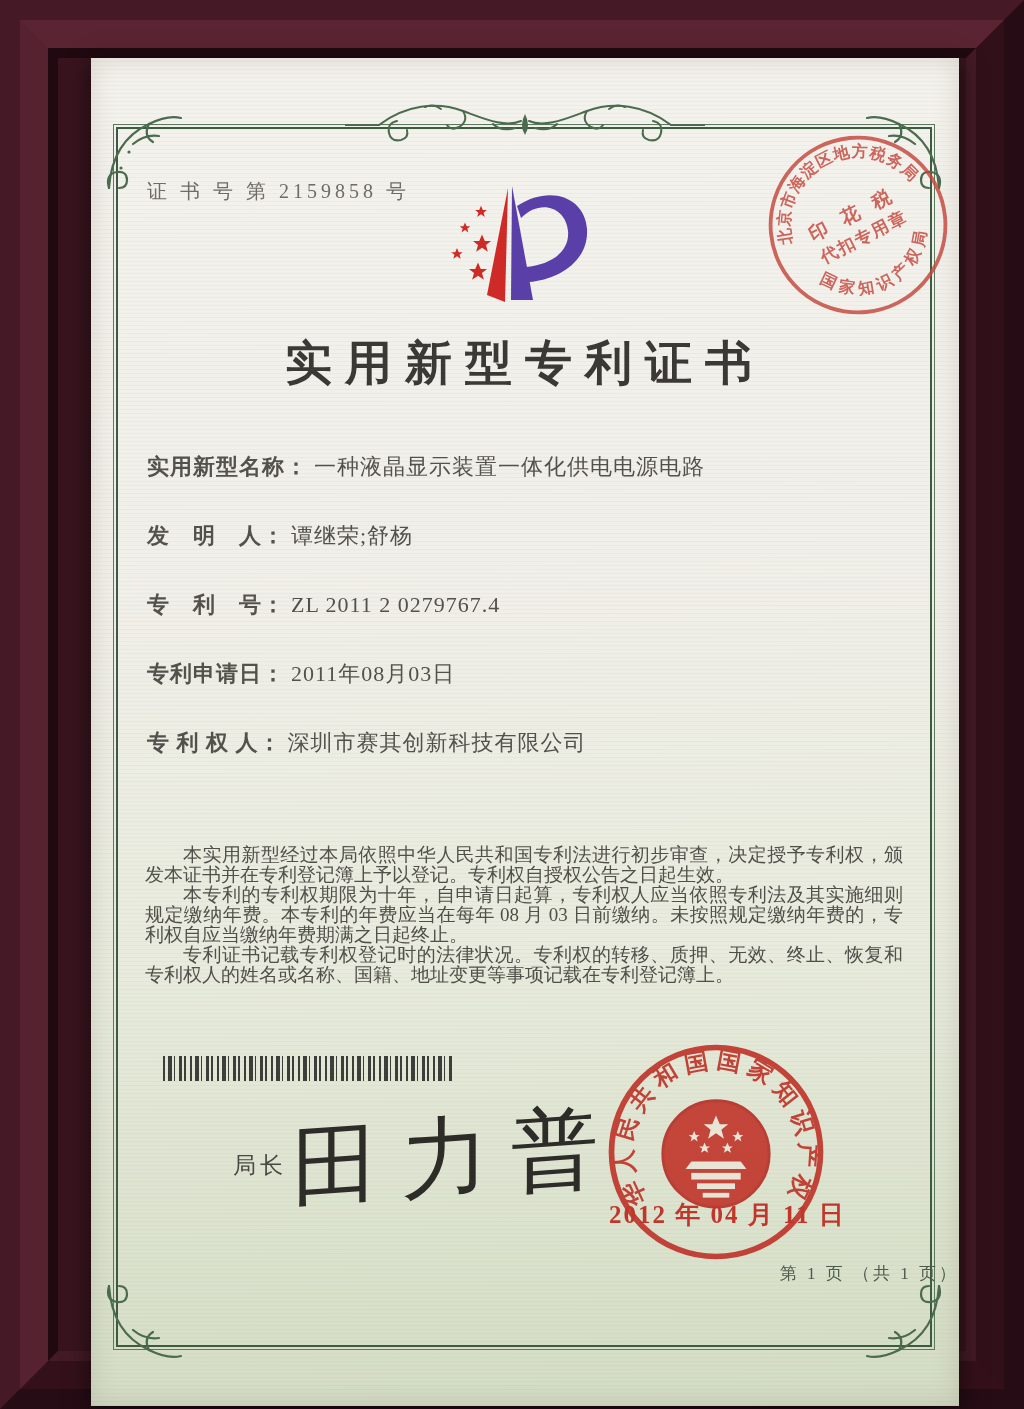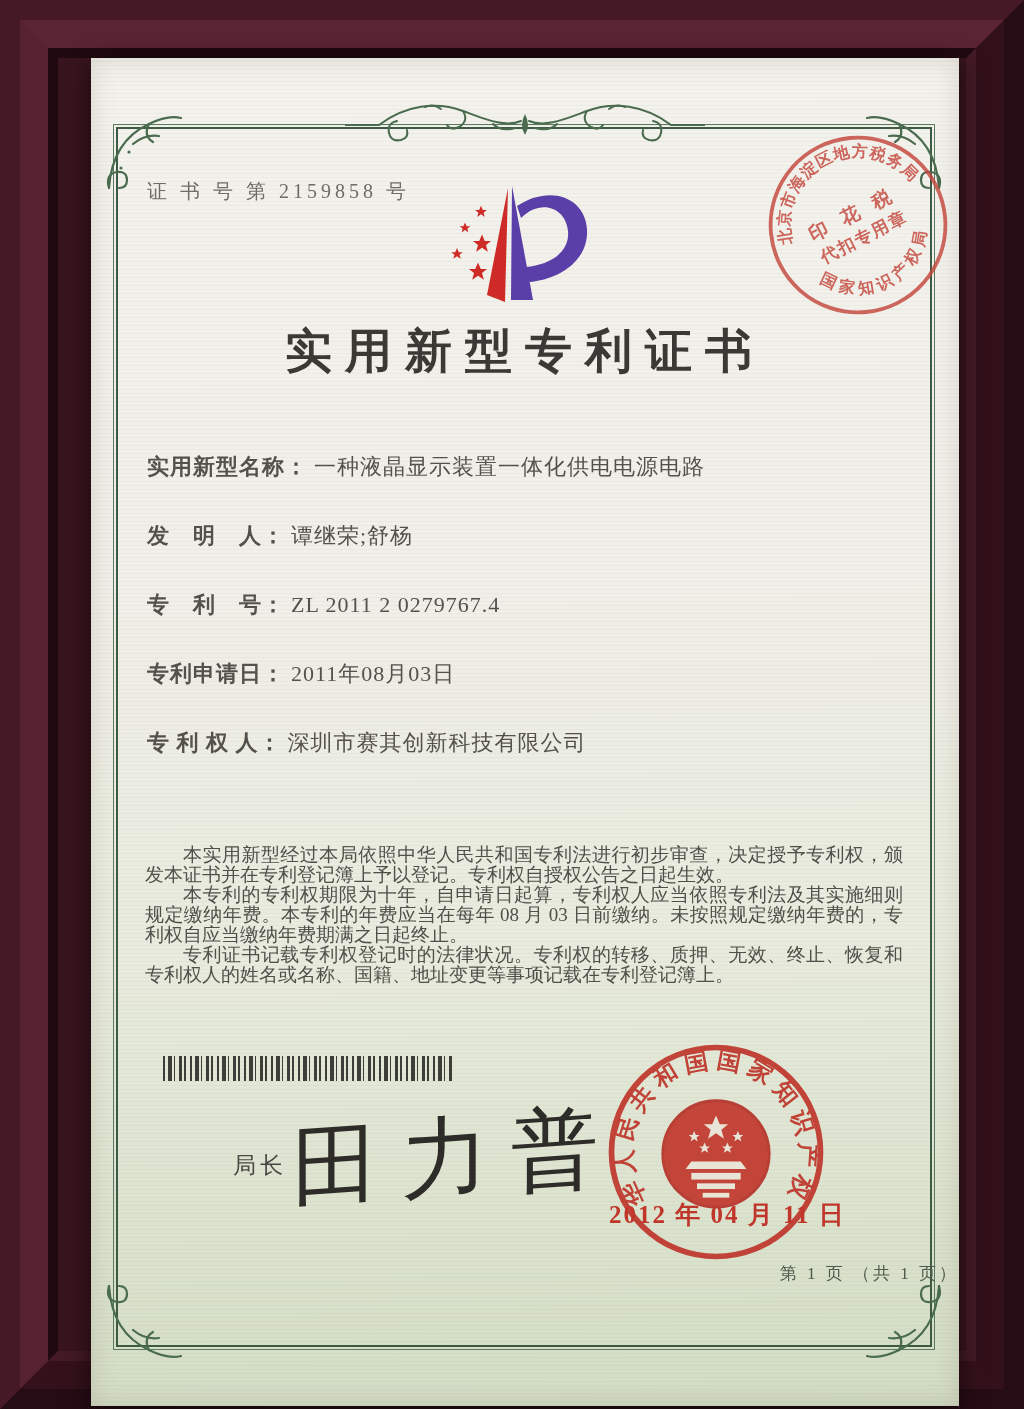--- a/index.html
+++ b/index.html
@@ -29,21 +29,21 @@
   .orn-tr { transform:scaleX(-1); }
   .orn-bl { transform:scaleY(-1); }
   .orn-br { transform:scale(-1,-1); }
 
   
   .cert-number { position:absolute; left:56px; top:120px; font-size:20px; letter-spacing:4px;
                  color:#6f6c66; }
   .logo { position:absolute; left:354px; top:124px; width:160px; height:140px; }
   .tax-stamp { position:absolute; left:672px; top:72px; width:190px; height:190px;
                transform:rotate(-27deg); opacity:.82; }
-  .title { position:absolute; left:0; right:0; top:262px; text-align:center;
+  .title { position:absolute; left:0; right:0; top:274px; text-align:center;
            font-size:47px; font-weight:700; letter-spacing:13px; color:#3b3936; }
 
   
   .fields { position:absolute; left:56px; top:394px; right:56px; }
   .frow { font-size:22px; color:#53514c; height:23px; margin-bottom:46px; white-space:nowrap; }
   .frow .lab { letter-spacing:1px;font-weight:bold; }
   .frow .val { margin-left:6px; letter-spacing:1px; }
 
   
   .body-text { position:absolute; left:54px; top:787px; width:758px;

